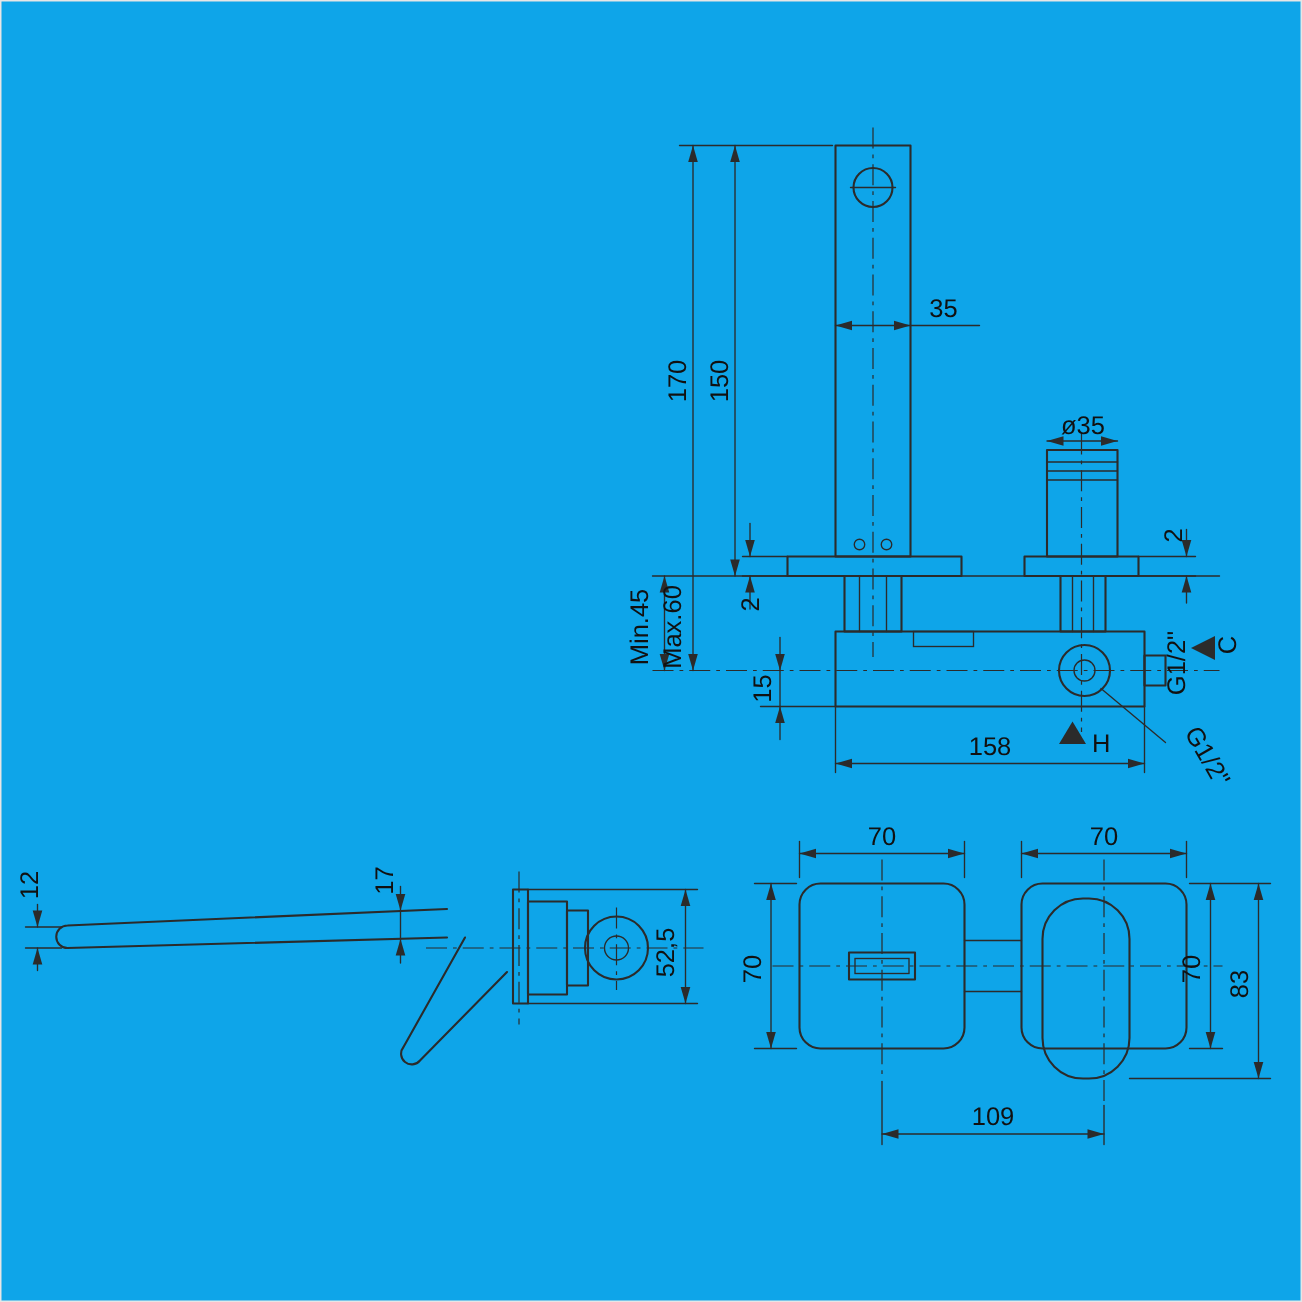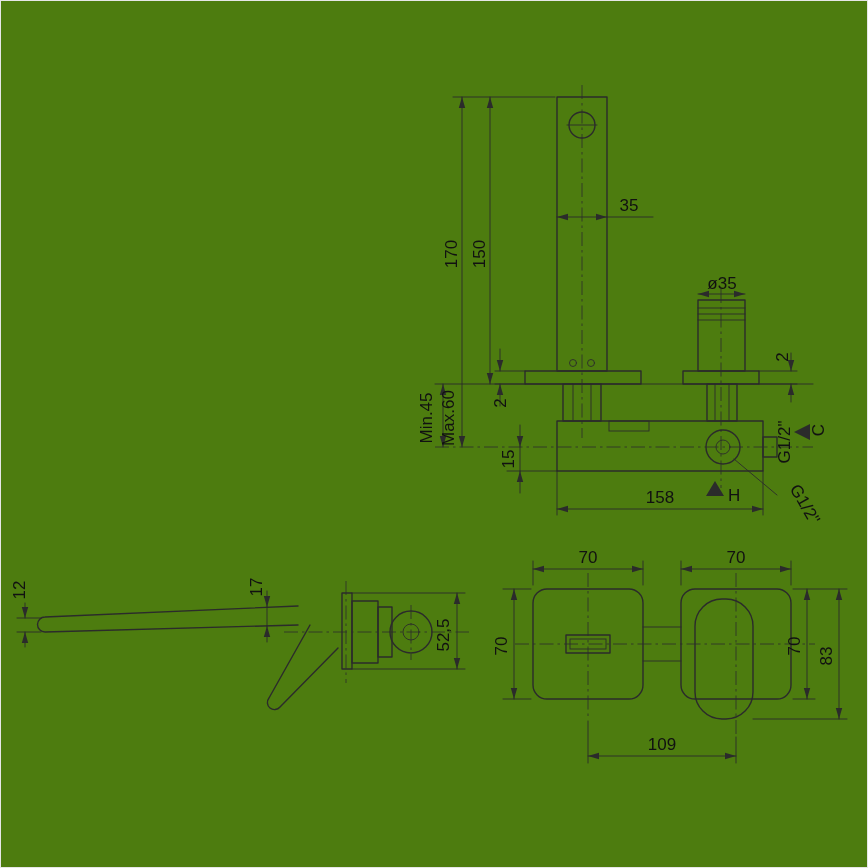--- a/index.html
+++ b/index.html
@@ -1,16 +1,16 @@
 <!DOCTYPE html>
 <html><head>
 <meta charset="utf-8">
 <style>
   html,body{margin:0;padding:0;background:#ffffff;}
-  .frame{width:868px;height:868px;box-sizing:border-box;border:1px solid #e6e6e6;background:#4d7c0f;}
+  .frame{width:868px;height:868px;box-sizing:border-box;border:1px solid #e6e6e6;background:#0ea5e9;}
   svg{display:block;}
   .obj{fill:none;stroke:#2b2b2b;stroke-width:1.4;stroke-linejoin:round;stroke-linecap:round;}
   .thin{fill:none;stroke:#2b2b2b;stroke-width:0.9;stroke-linecap:round;}
   .cl{fill:none;stroke:#2b2b2b;stroke-width:0.8;stroke-dasharray:14 4 2.5 4;}
   .txt{font-family:"Liberation Sans","DejaVu Sans",sans-serif;font-size:17px;fill:#111;}
   .fillk{fill:#2b2b2b;stroke:none;}
 </style>
 </head>
 <body>
 

